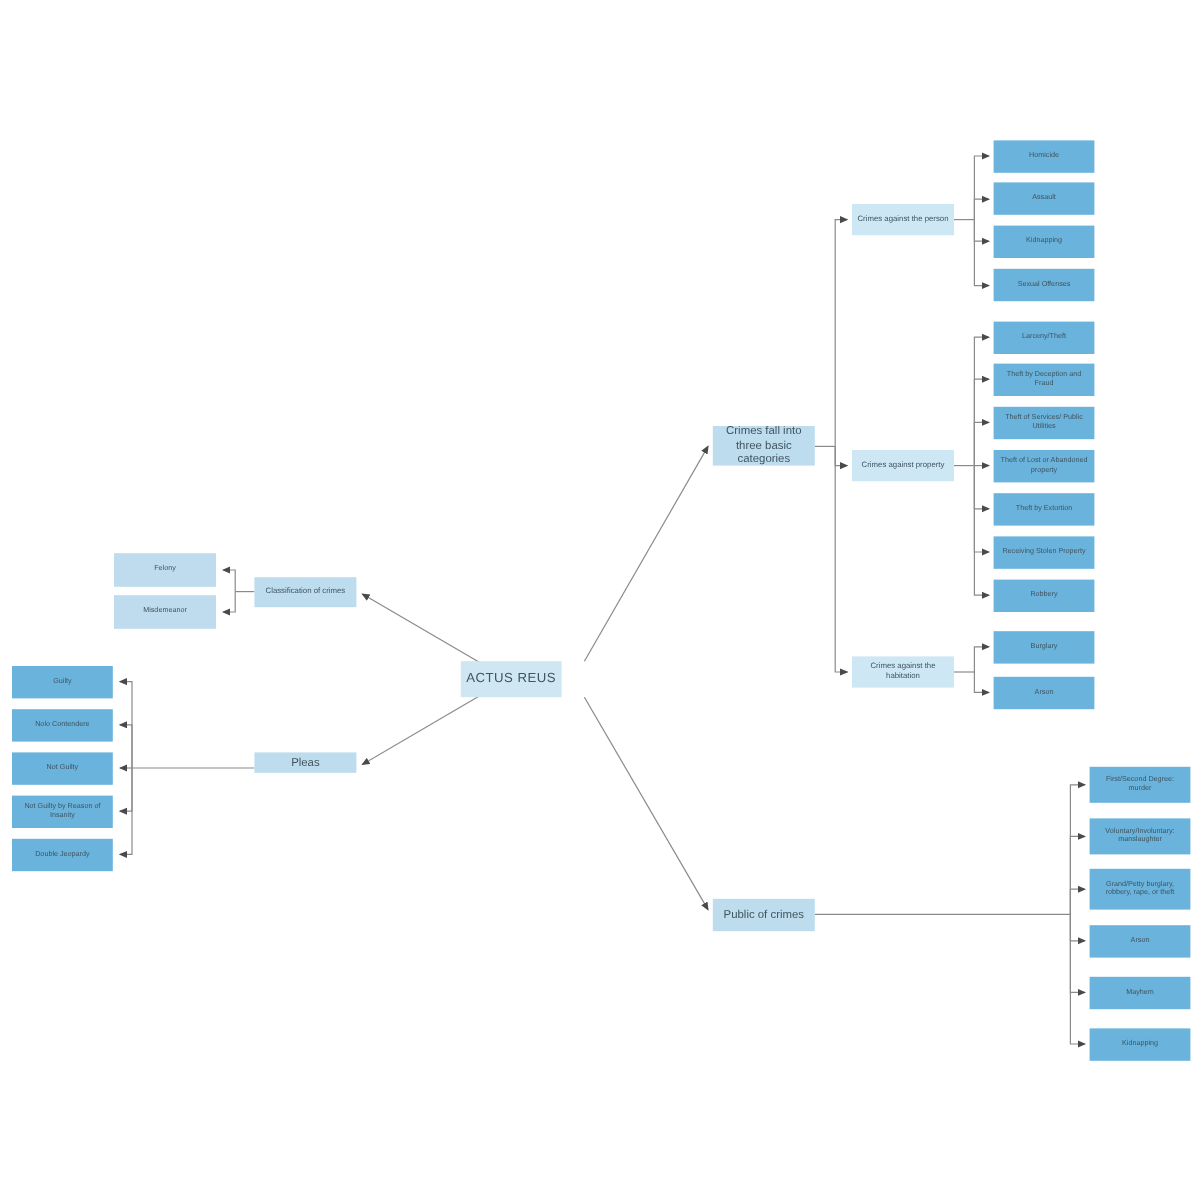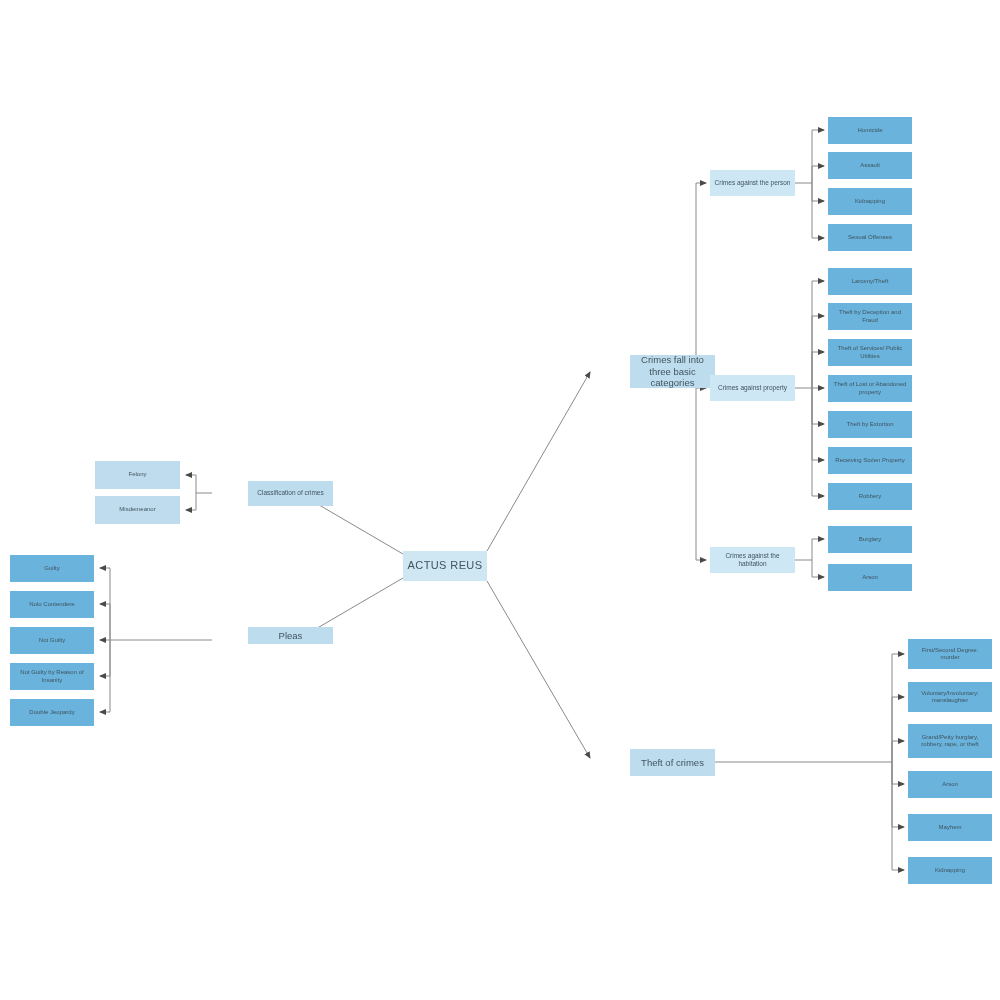--- a/index.html
+++ b/index.html
@@ -32,21 +32,21 @@
     justify-content: center;
     text-align: center;
     color: #41545f;
     line-height: 1.25;
     padding: 2px 4px;
     overflow: hidden;
   }
   .node.light { background: #bfdcee; }
   .node.root  { background: #cfe6f3; }
   .node.dark  { background: #69b3dc; }
-  .node.lvl1  { background: #bddcee; margin-left: 36px; }
+  .node.lvl1  { background: #bddcee; }
   .node.cat   { background: #cde7f5; }
   .t-root { font-size: 11px; letter-spacing: .4px; }
   .t-lvl1 { font-size: 9.5px; }
   .t-cat  { font-size: 6.5px; }
   .t-leaf { font-size: 6px; }
 </style>
 </head>
 <body>
 
 <div id="canvas">
@@ -105,21 +105,21 @@
       <path d="M679,762 L892,762"></path>
       <path d="M892,762 L892,654 L904,654" marker-end="url(#arrow)"></path>
       <path d="M892,762 L892,697 L904,697" marker-end="url(#arrow)"></path>
       <path d="M892,762 L892,741 L904,741" marker-end="url(#arrow)"></path>
       <path d="M892,762 L892,784 L904,784" marker-end="url(#arrow)"></path>
       <path d="M892,762 L892,827 L904,827" marker-end="url(#arrow)"></path>
       <path d="M892,762 L892,870 L904,870" marker-end="url(#arrow)"></path>
     </g>
   </svg>
 
-  <div class="node root t-root" style="left:403px; top:551px; width:84px; height:30px;">
+  <div class="node root t-root" style="left:384px; top:551px; width:84px; height:30px;">
     <span>ACTUS REUS</span>
   </div>
 
   <div class="node lvl1 t-cat" style="left:212px; top:481px; width:85px; height:25px;">
     <span>Classification of crimes</span>
   </div>
   <div class="node light t-leaf" style="left:95px; top:461px; width:85px; height:28px;">
     <span>Felony</span>
   </div>
   <div class="node light t-leaf" style="left:95px; top:496px; width:85px; height:28px;">
@@ -194,21 +194,21 @@
     <span>Crimes against the habitation</span>
   </div>
   <div class="node dark t-leaf" style="left:828px; top:526px; width:84px; height:27px;">
     <span>Burglary</span>
   </div>
   <div class="node dark t-leaf" style="left:828px; top:564px; width:84px; height:27px;">
     <span>Arson</span>
   </div>
 
   <div class="node lvl1 t-lvl1" style="left:594px; top:749px; width:85px; height:27px;">
-    <span>Theft of crimes</span>
+    <span>Public of crimes</span>
   </div>
   <div class="node dark t-leaf" style="left:908px; top:639px; width:84px; height:30px;">
     <span>First/Second Degree: murder</span>
   </div>
   <div class="node dark t-leaf" style="left:908px; top:682px; width:84px; height:30px;">
     <span>Voluntary/Involuntary: manslaughter</span>
   </div>
   <div class="node dark t-leaf" style="left:908px; top:724px; width:84px; height:34px;">
     <span>Grand/Petty burglary, robbery, rape, or theft</span>
   </div>

